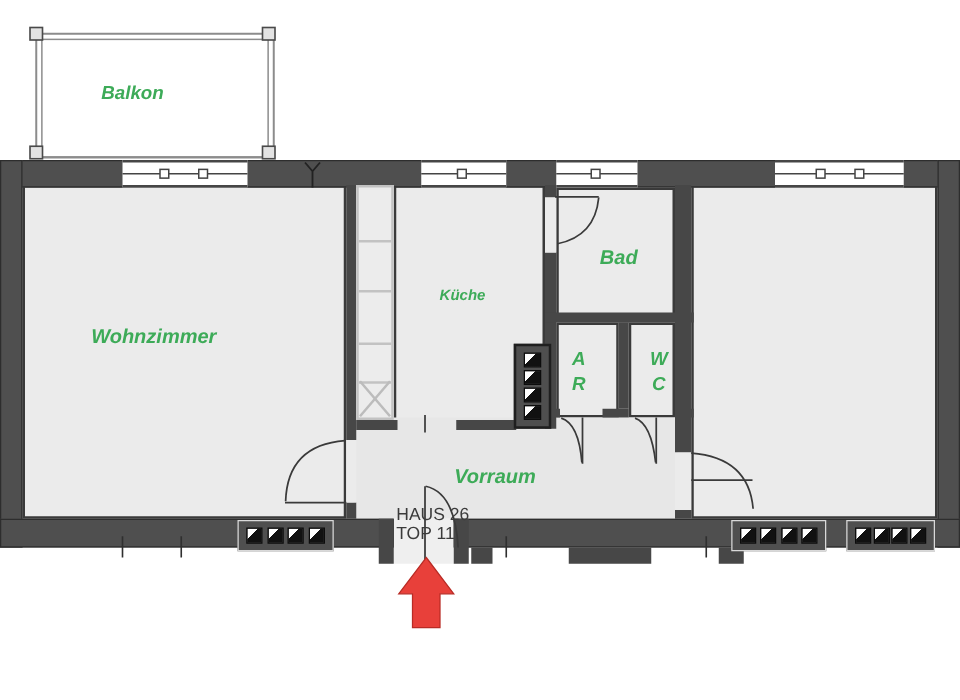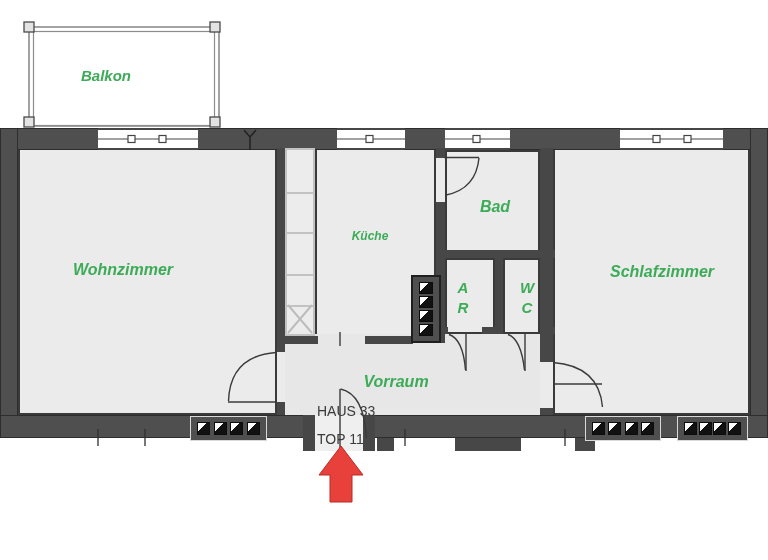--- a/index.html
+++ b/index.html
@@ -177,26 +177,25 @@
       <line x1="340" y1="332" x2="340" y2="346"></line>
     </g>
 
     <polygon points="341,446 363,475 352,475 352,502 330,502 330,475 319,475" fill="#e8403a" stroke="#b92b25" stroke-width="1"></polygon>
   </svg>
 
   <div class="room-label" style="left:106px;top:75px;font-size:15px;">Balkon</div>
   <div class="room-label" style="left:123px;top:270px;font-size:16px;font-style:italic;">Wohnzimmer</div>
   <div class="room-label" style="left:370px;top:236px;font-size:12px;">Küche</div>
   <div class="room-label" style="left:495px;top:207px;font-size:16px;">Bad</div>
-  <div class="room-label" style="left:662px;top:272px;font-size:16px;">Schlafzimmer</div>
   <div class="room-label" style="left:396px;top:382px;font-size:16px;">Vorraum</div>
   <div class="stack-label" style="left:463px;top:298px;font-size:15px;">
     <div>A</div>
       <div>R</div>
   </div>
   <div class="stack-label" style="left:527px;top:298px;font-size:15px;">
     <div>W</div>
       <div>C</div>
   </div>
-  <div class="addr" style="left:317px;top:404px;">HAUS 33</div>
-  <div class="addr" style="left:317px;top:419px;margin-top:13px;">TOP 11</div>
+  <div class="addr" style="left:317px;top:404px;">HAUS 26</div>
+  <div class="addr" style="left:317px;top:419px;">TOP 11</div>
 
 </div>
 
 </body></html>

